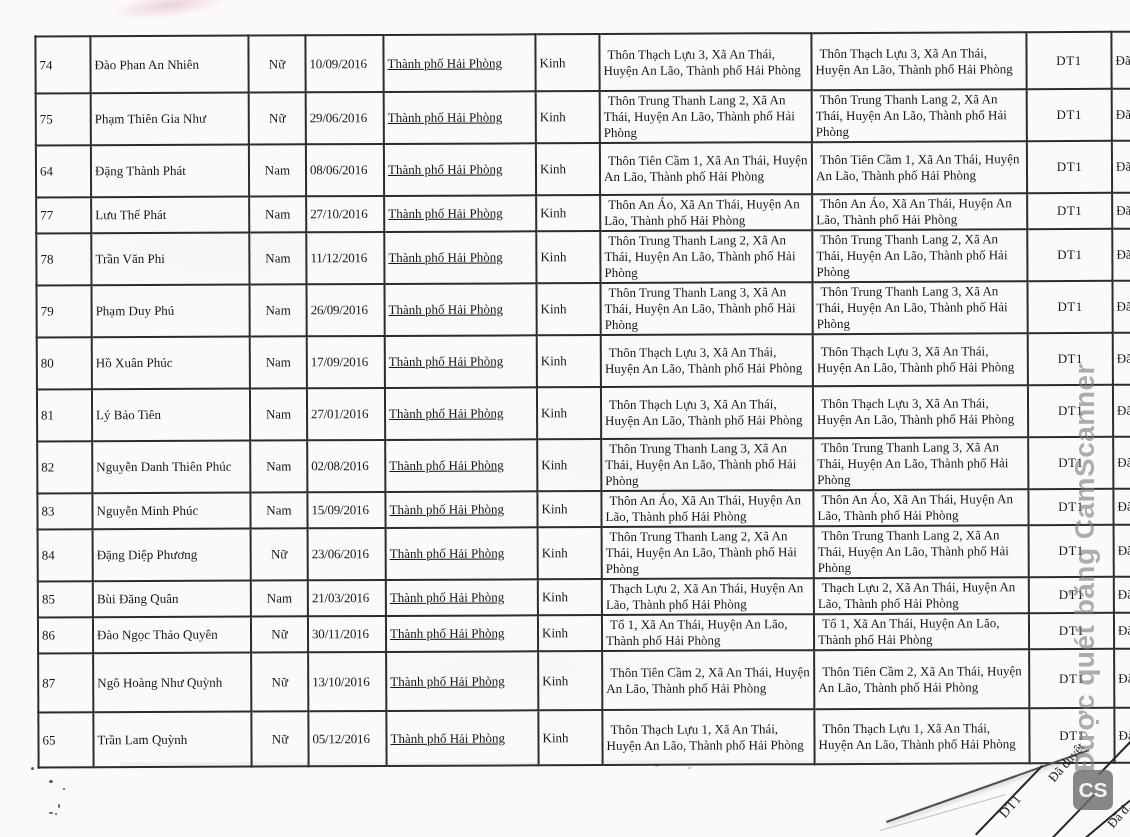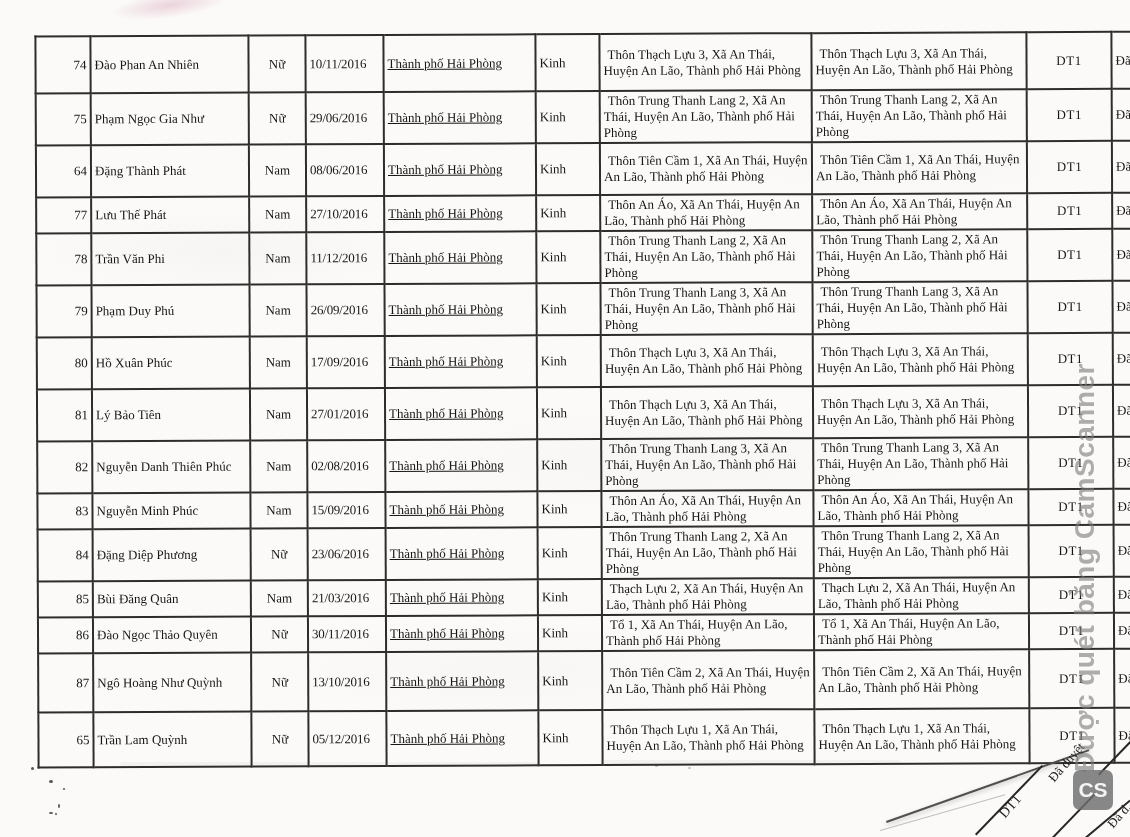--- a/index.html
+++ b/index.html
@@ -27,21 +27,21 @@
     width:1079px;
     transform:rotate(-0.25deg);
     font-size:13px;line-height:16px;color:#161616;
   }
   table.records td{
     border:2px solid #2d2d2d;
     vertical-align:middle;
     overflow:hidden;
     padding:1px 3px;
   }
-  td.c-no{text-align:right;width:47px;}
+  td.c-no{text-align:left;width:47px;}
   td.c-name{width:150px;padding-left:5px;margin-left:48px;}
   td.c-gender{text-align:center;width:49px;margin-left:29px;}
   td.c-dob{width:70px;padding-left:3px;letter-spacing:-0.2px;}
   td.c-city{width:144px;padding-left:5px;text-decoration:underline;}
   td.c-eth{width:56px;padding-left:4px;margin-left:38px;}
   td.c-addr{width:204px;padding-left:4px;text-indent:4px;}
   td.c-addr2{width:207px;}
   td.c-code{text-align:center;width:77px;letter-spacing:0.5px;}
   td.c-status{width:75px;padding-left:7px;}
   
@@ -95,31 +95,31 @@
 <div class="page">
 
   <div class="smudge-pink"></div>
 
   <table class="records">
     <tbody id="records-body">
         <tr style="height: 57px;">
       <td class="c-no">74</td>
       <td class="c-name">Đào Phan An Nhiên</td>
       <td class="c-gender">Nữ</td>
-      <td class="c-dob">10/11/2016</td>
+      <td class="c-dob">10/09/2016</td>
       <td class="c-city">Thành phố Hải Phòng</td>
       <td class="c-eth">Kinh</td>
       <td class="c-addr">Thôn Thạch Lựu 3, Xã An Thái, Huyện An Lão, Thành phố Hải Phòng</td>
       <td class="c-addr c-addr2">Thôn Thạch Lựu 3, Xã An Thái, Huyện An Lão, Thành phố Hải Phòng</td>
       <td class="c-code">DT1</td>
       <td class="c-status">Đã duyệt</td>
     </tr>
         <tr style="height: 52px;">
       <td class="c-no">75</td>
-      <td class="c-name">Phạm Ngọc Gia Như</td>
+      <td class="c-name">Phạm Thiên Gia Như</td>
       <td class="c-gender">Nữ</td>
       <td class="c-dob">29/06/2016</td>
       <td class="c-city">Thành phố Hải Phòng</td>
       <td class="c-eth">Kinh</td>
       <td class="c-addr">Thôn Trung Thanh Lang 2, Xã An Thái, Huyện An Lão, Thành phố Hải Phòng</td>
       <td class="c-addr c-addr2">Thôn Trung Thanh Lang 2, Xã An Thái, Huyện An Lão, Thành phố Hải Phòng</td>
       <td class="c-code">DT1</td>
       <td class="c-status">Đã duyệt</td>
     </tr>
         <tr style="height: 52px;">

